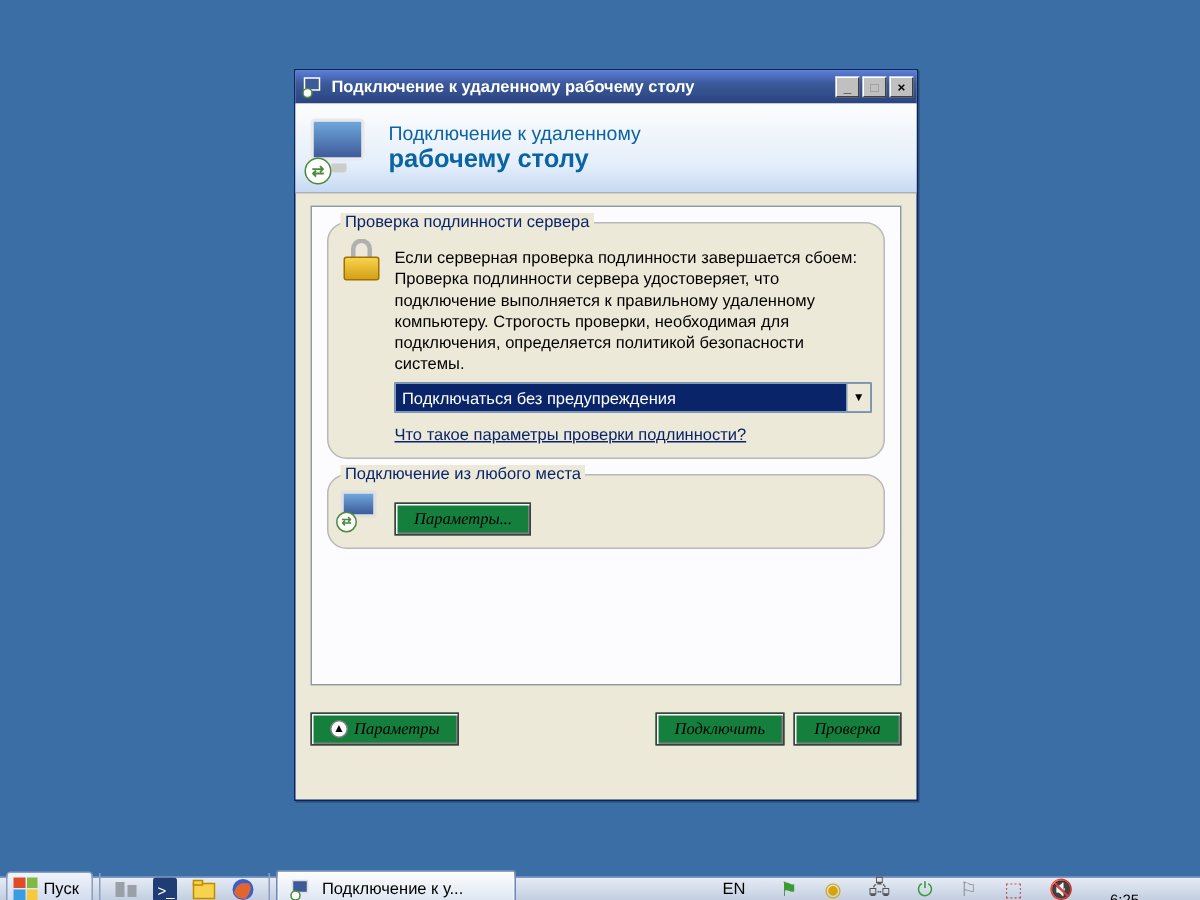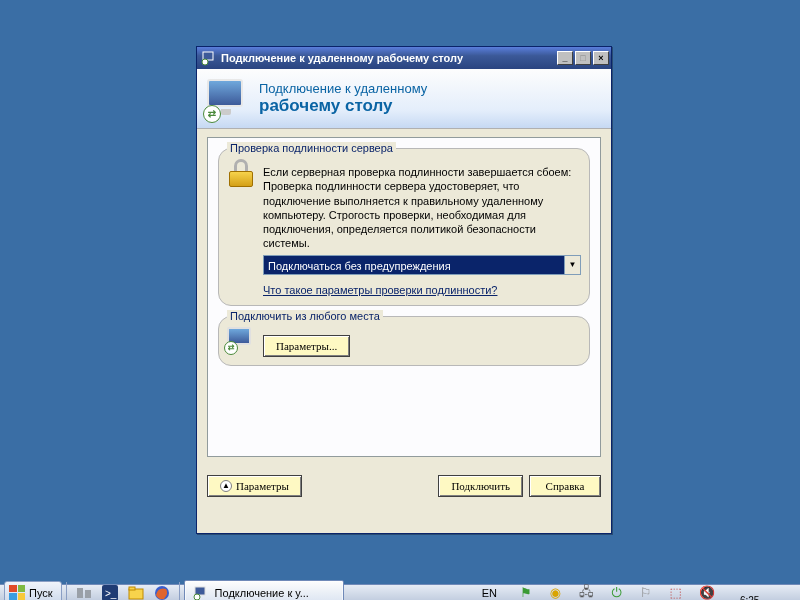--- a/index.html
+++ b/index.html
@@ -136,25 +136,26 @@
     margin-left:auto;width:16px;height:18px;background:#ece9d8;
     border-left:1px solid #7f9db9;text-align:center;line-height:18px;color:#000;font-size:8px;
   }
   .link { color:#0a246a; text-decoration:underline; cursor:pointer; margin-top:8px; display:inline-block;}
   .small-monitor{width:30px;height:26px;position:relative;}
   .small-monitor .scr{width:24px;height:18px;background:linear-gradient(#6fa8dc,#3d5a99);border:2px solid #e0e0e0;border-radius:2px;}
   .small-monitor .badge{position:absolute;bottom:-2px;left:-3px;width:14px;height:14px;border-radius:50%;background:#fff;border:1px solid #4a8a3a;font-size:8px;color:#4a8a3a;text-align:center;line-height:12px;font-weight:bold;}
   .btn-std {
     height: 22px;
     padding: 0 12px;
-    background: #fef9c3;
+    background: #15803d;
     border: 1px solid #404040;
     box-shadow: inset 1px 1px 0 #fff, inset -1px -1px 0 #808080;
     font-family: Tahoma; font-size:11px;
     cursor:pointer;
+    font-style:italic;
   }
   .btn-options { display:inline-flex;align-items:center; gap:4px;}
   .dialog-buttons { display:flex; justify-content:flex-end; gap:6px; padding: 8px 10px 0 10px;}
   .dialog-buttons .left { margin-right:auto; }
   .chev{display:inline-block;width:12px;height:12px;border:1px solid #808080;background:#fff;border-radius:50%;font-size:8px;line-height:10px;text-align:center;}
   
   .taskbar {
     position:absolute; left:0; bottom:0; width:800px; height:16px;
     background: linear-gradient(#e6ecf5,#c3cee0);
     border-top: 1px solid #6f89b8;
@@ -236,21 +237,21 @@
             <div class="combo">
               <span>Подключаться без предупреждения</span>
               <span class="arrow">▼</span>
             </div>
             <a class="link">Что такое параметры проверки подлинности?</a>
           </div>
         </div>
       </div>
 
       <div class="groupbox">
-        <div class="legend">Подключить из любого места</div>
+        <div class="legend">Подключение из любого места</div>
         <div class="grp-row">
           <div class="grp-icon">
             <div class="small-monitor">
                 <div class="scr"></div>
                 <div class="badge">⇄</div>
               </div>
           </div>
           <div class="grp-body">
             <div style="margin-top:8px">
               <button class="btn-std">Параметры...</button>
@@ -261,21 +262,21 @@
 
     </div>
   </div>
 
   <div class="dialog-buttons">
     <button class="btn-std btn-options left">
       <span class="chev">▲</span>
       <span>Параметры</span>
     </button>
     <button class="btn-std" style="min-width:84px">Подключить</button>
-    <button class="btn-std" style="min-width:72px">Справка</button>
+    <button class="btn-std" style="min-width:72px">Проверка</button>
   </div>
 </div>
 
 <div class="taskbar">
   <div class="start-btn">
     <span class="win-logo">
         <div></div>
         <div></div>
         <div></div>
         <div></div>

